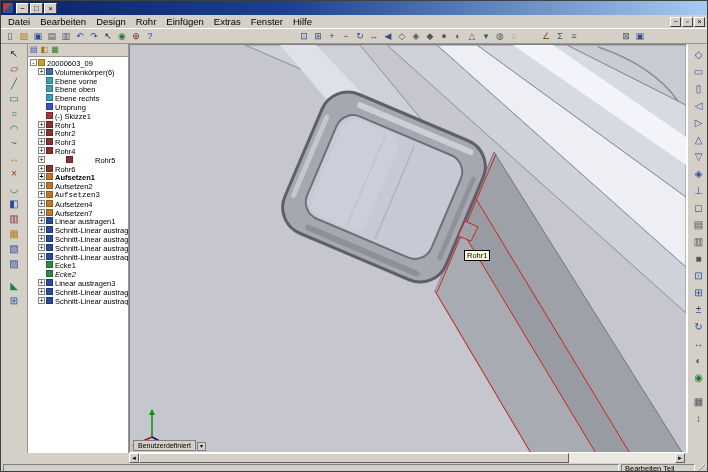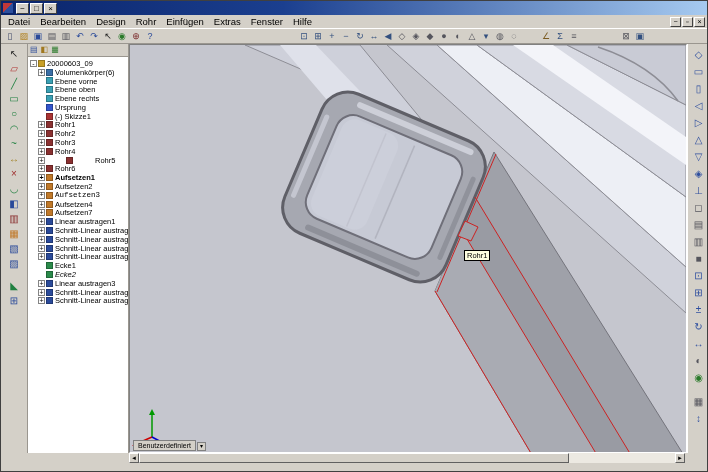--- a/index.html
+++ b/index.html
@@ -30,21 +30,21 @@
   .side-toolbar.right{width:22px;border-left:1px solid #fff}
   .side-btn{width:22px;height:15px;display:flex;align-items:center;justify-content:center;flex:none}
   .side-toolbar.right .side-btn{width:18px;height:17px}
   .sg{font-size:10px;line-height:10px}
   .tspacer{height:7px;flex:none}
   
   .treepanel{width:101px;background:#fff;border-right:1px solid #9a968f;overflow:hidden;display:flex;flex-direction:column;flex:none}
   .treeheader{height:13px;background:#d4d0c8;border-bottom:1px solid #9a968f;display:flex;align-items:center;padding-left:2px;gap:3px;flex:none}
   .thg{font-size:8px;line-height:8px}
   .treeitems{flex:1;padding:2px 0 0 2px}
-  .trow{display:flex;align-items:center;height:8.8px;white-space:nowrap;overflow:hidden}
+  .trow{display:flex;height:8.8px;white-space:nowrap;overflow:hidden}
   .texp{width:7px;height:7px;border:1px solid #848484;background:#fff;color:#000;font-size:7px;line-height:5px;text-align:center;margin-right:1px;flex:none}
   .texp:empty{visibility:hidden}
   .tico{width:7px;height:7px;flex:none;margin-right:2px;border:1px solid rgba(0,0,0,.25)}
   .tlbl{font-size:7.5px;color:#000}
   
   .viewport{position:relative;width:558px;height:409px;border:1px solid;border-color:#808080 #fff #fff #808080;overflow:hidden;flex:none}
   .viewport svg{display:block}
   .tooltip{position:absolute;left:334px;top:205px;background:#ffffe1;border:1px solid #000;font-size:7.5px;line-height:9px;padding:0 2px;color:#000}
   .vtab-row{position:absolute;left:3px;bottom:1px;display:flex;align-items:flex-end}
   .vtab{background:#d4d0c8;border:1px solid #808080;font-size:7px;line-height:9px;padding:0 4px;color:#000}
@@ -546,14 +546,19 @@
     <div class="filler" style="width:128px"></div>
     <div class="hscroll">
       <span class="sbtn">◄</span>
       <span class="thumb"></span>
       <span class="strack"></span>
       <span class="sbtn">►</span>
     </div>
     <div class="filler" style="width:22px"></div>
   </div>
 
+  <div class="statusbar">
+    <span class="spanel main"></span>
+    <span class="spanel mode">Bearbeiten Teil</span>
+    <span class="grip"></span>
+  </div>
 
 </div>
 
 </body></html>

